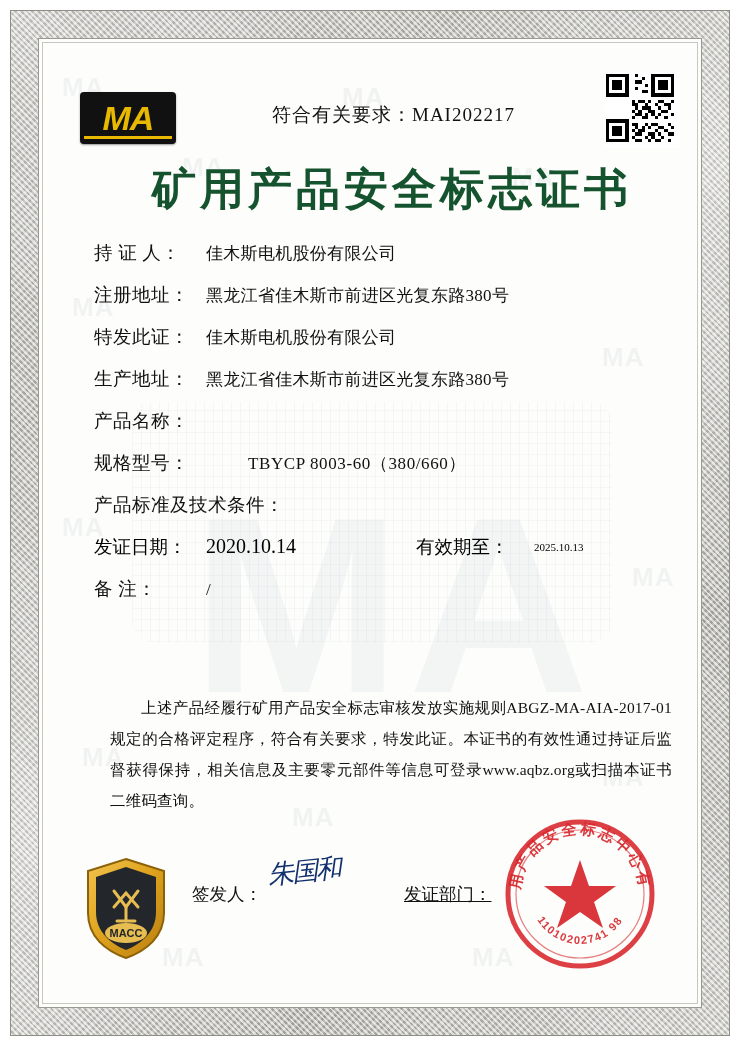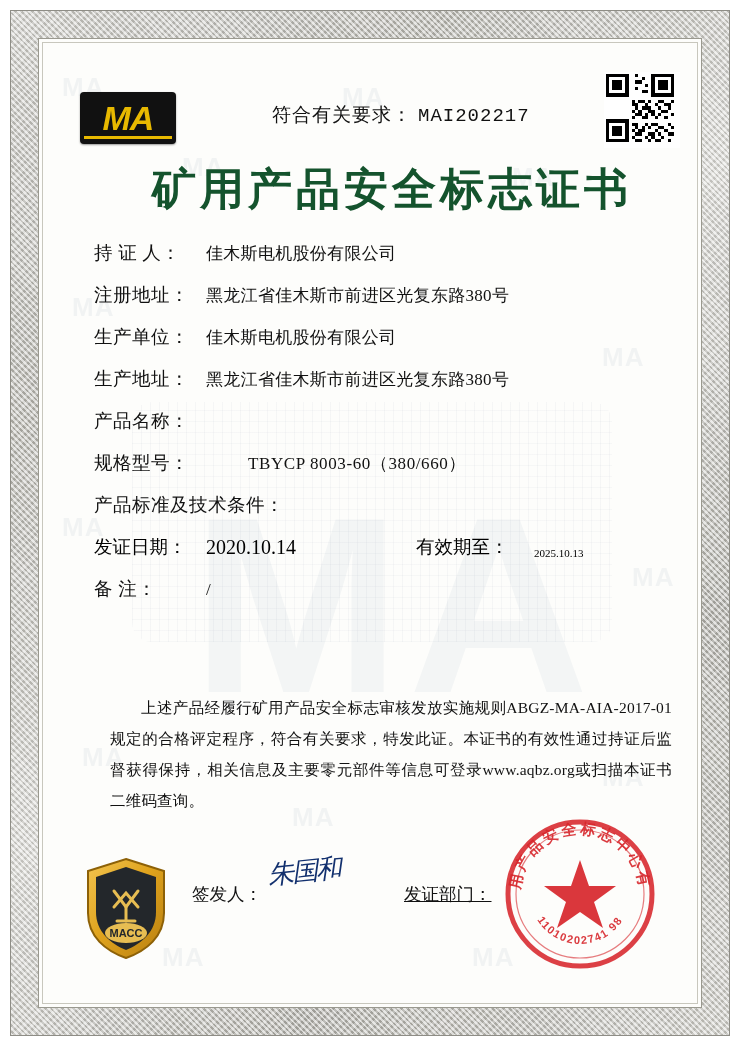--- a/index.html
+++ b/index.html
@@ -120,22 +120,21 @@
 
   .cert-no {
     position: absolute;
     left: 230px; top: 60px;
     font-size: 19px;
     color: #111;
     letter-spacing: 1px;
     white-space: nowrap;
   }
   .cert-no .num {
-    font-family: Liberation Mono, monospace;
-    margin-left: 6px;
+    font-family: Liberation Serif, serif;
   }
 
   
   .qr {
     position: absolute;
     right: 18px; top: 30px;
     width: 72px; height: 72px;
     background: #fff;
     padding: 2px;
   }
@@ -184,21 +183,21 @@
     font-size: 14.5px;
     font-family: "Liberation Serif", serif;
   }
   .row .value.mono {
     font-family: "Liberation Serif", serif;
     letter-spacing: 0.6px;
     margin-left: 42px;
   }
   .row-date {
     display: flex;
-    align-items: flex-end;
+    align-items: center;
     margin-bottom: 17px;
     font-size: 18.5px;
   }
   .row-date .label { width: 112px; flex: 0 0 auto; }
   .row-date .value { width: 210px; font-size: 20px; }
   .row-date .label2 { width: 118px; flex: 0 0 auto; font-family: Liberation Serif, serif; }
   .row-date .value2 { font-size: 11px; }
 
   
   .para {
@@ -373,21 +372,21 @@
         <div class="label">持 证 人：</div>
         <div class="value">佳木斯电机股份有限公司</div>
       </div>
 
       <div class="row">
         <div class="label">注册地址：</div>
         <div class="value">黑龙江省佳木斯市前进区光复东路380号</div>
       </div>
 
       <div class="row">
-        <div class="label">生产单位：</div>
+        <div class="label">特发此证：</div>
         <div class="value">佳木斯电机股份有限公司</div>
       </div>
 
       <div class="row">
         <div class="label">生产地址：</div>
         <div class="value">黑龙江省佳木斯市前进区光复东路380号</div>
       </div>
 
       <div class="row">
         <div class="label">产品名称：</div>

